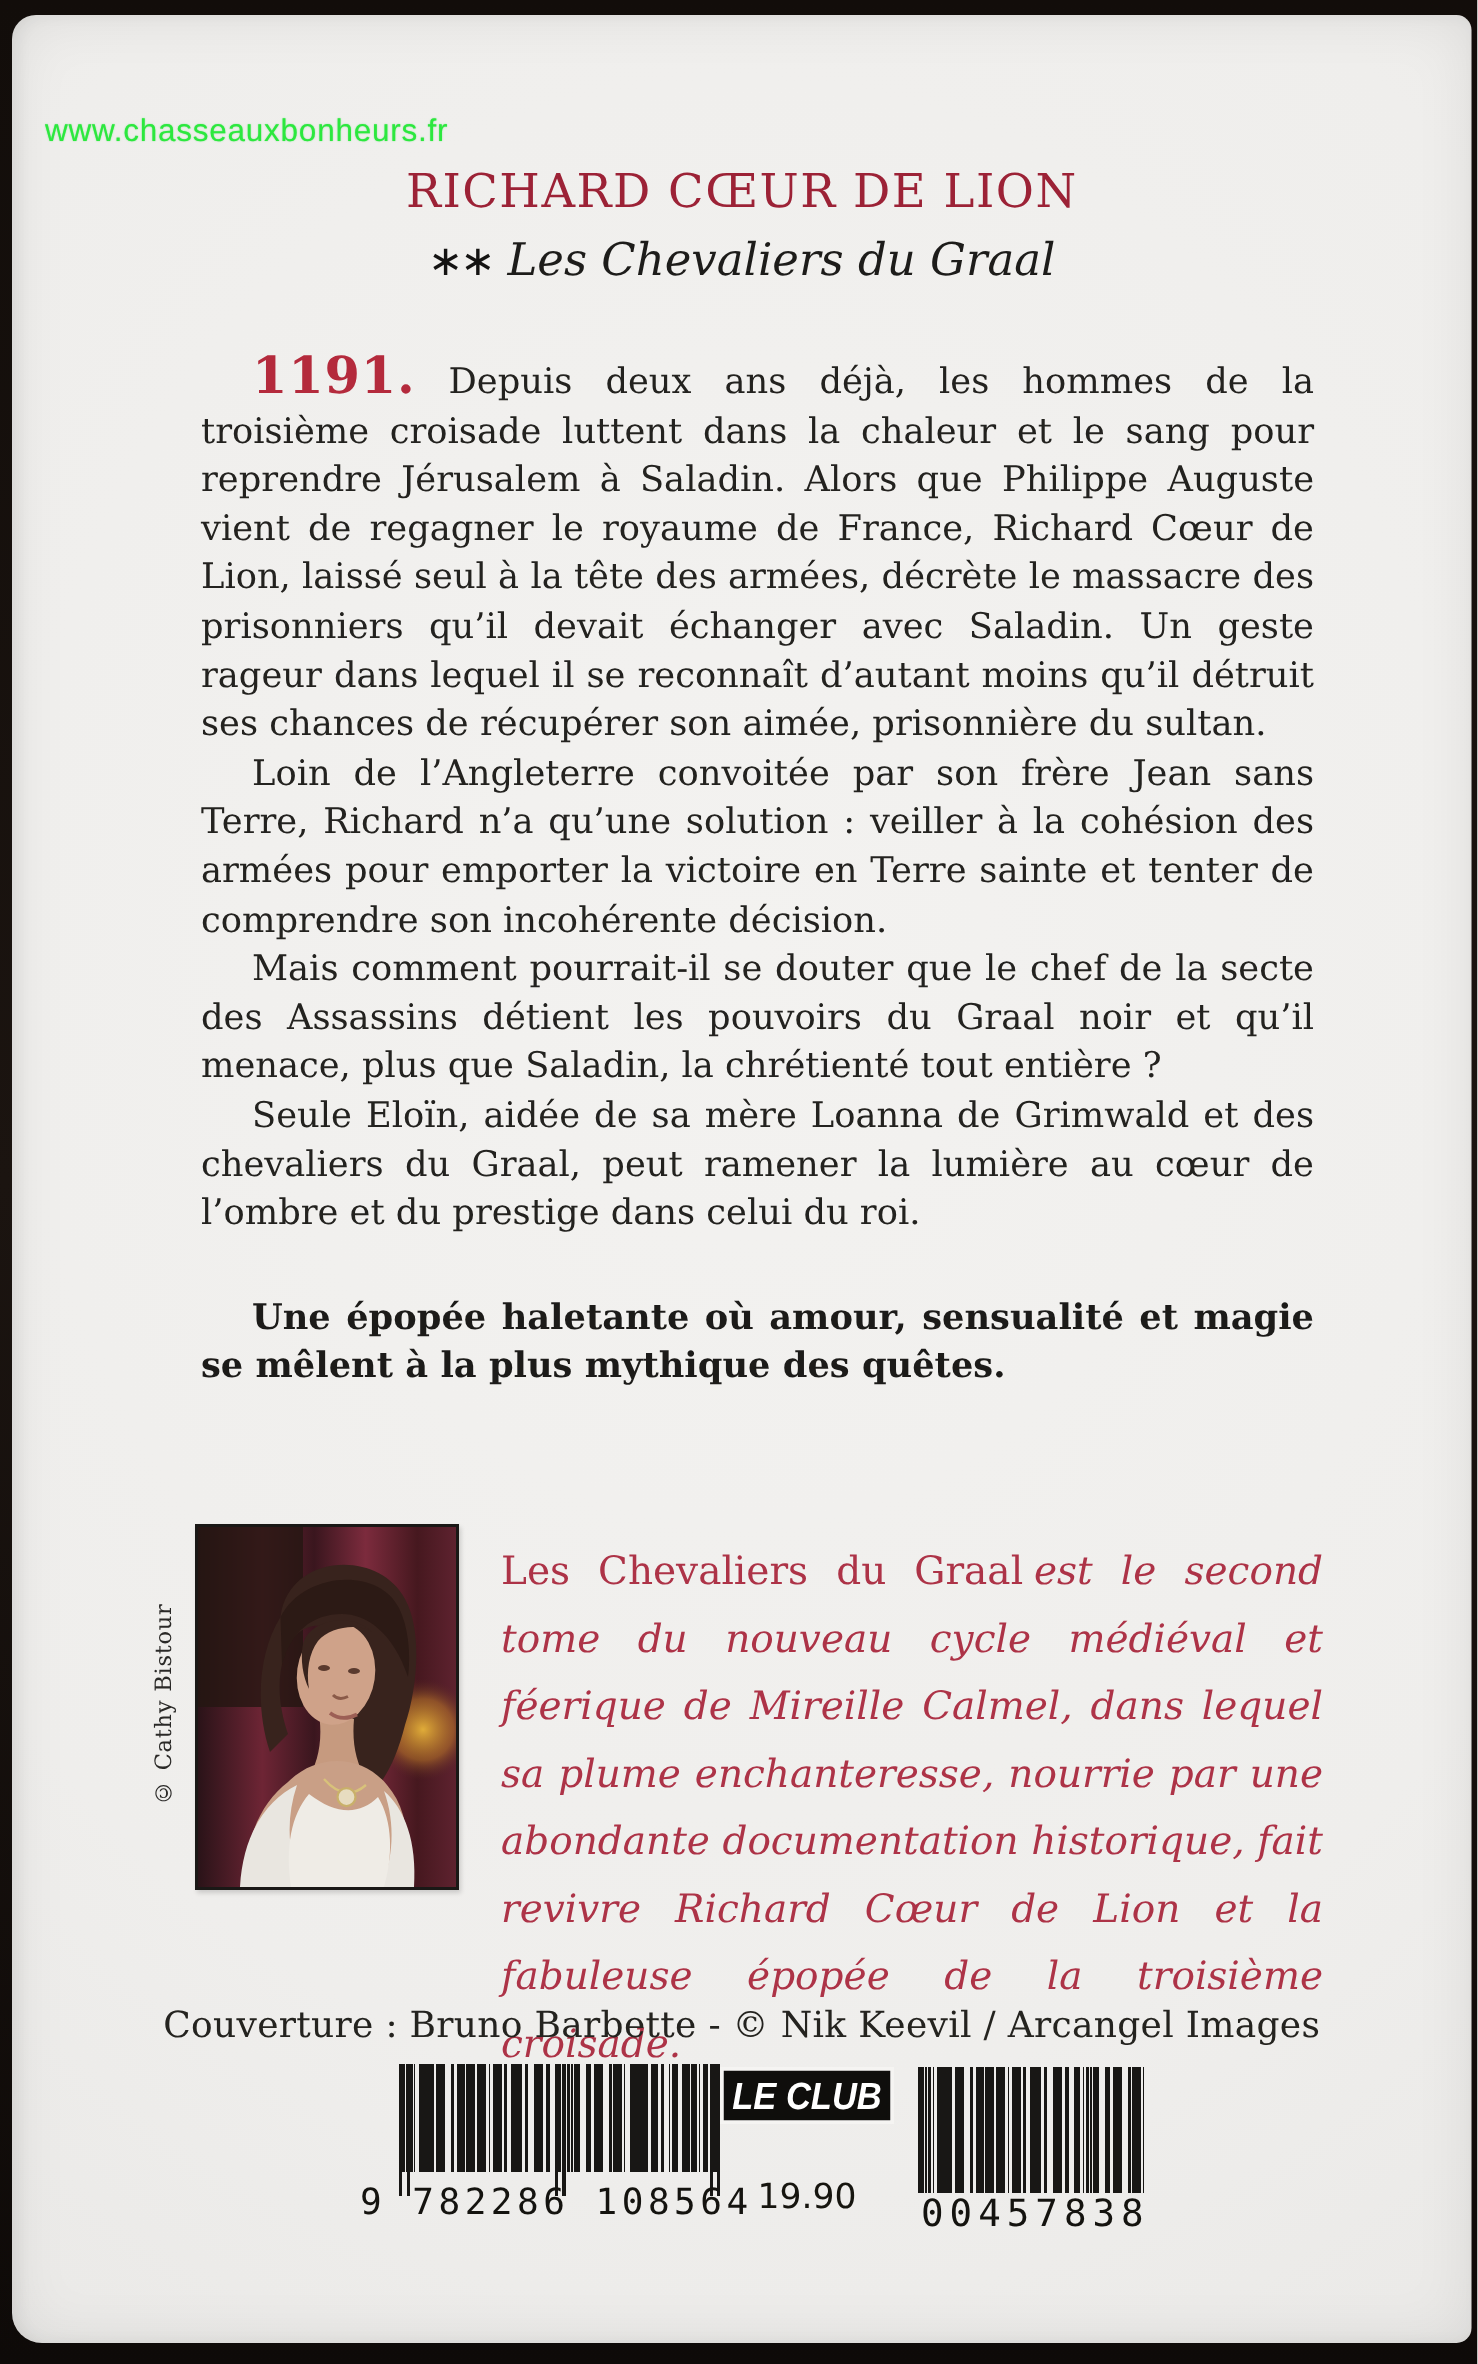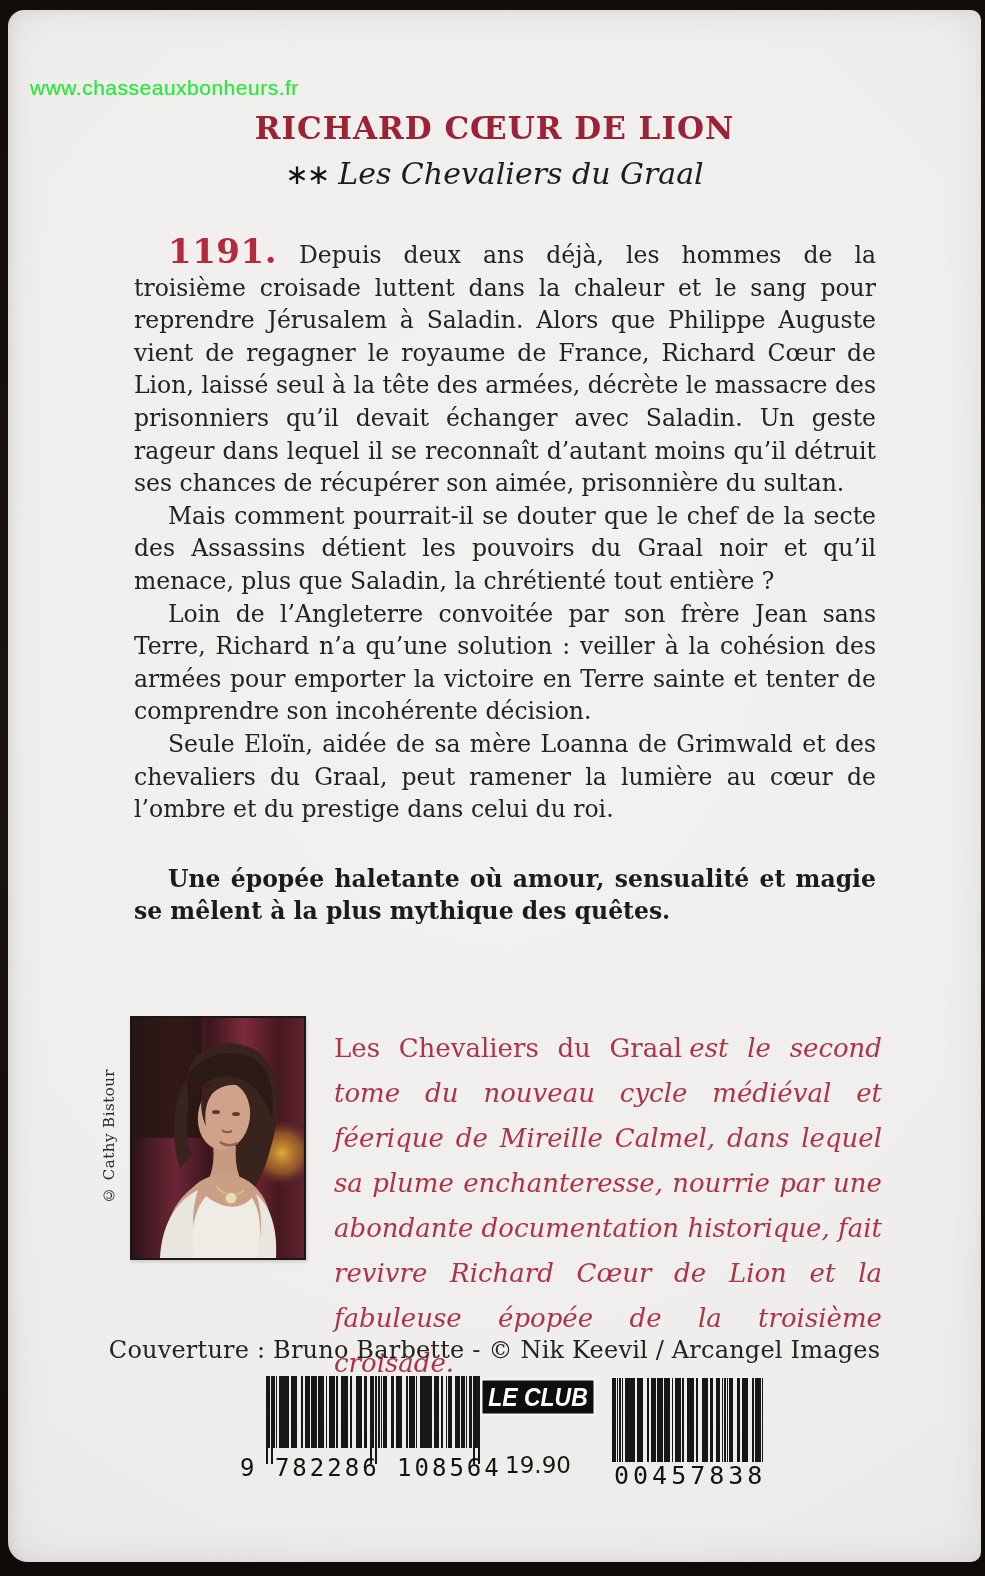--- a/index.html
+++ b/index.html
@@ -19,21 +19,21 @@
   }
   .watermark{
     position:absolute;left:22px;top:66px;
     font-family:"Liberation Sans","DejaVu Sans",sans-serif;
     font-size:21px;color:#2ce83e;letter-spacing:.5px;
     text-shadow:0 0 1px rgba(40,220,60,.6);
   }
   .title{
     position:absolute;left:0;right:0;top:100px;
     text-align:center;color:#9c2236;
-    font-size:31px;letter-spacing:1px;font-weight:700;
+    font-size:31px;letter-spacing:1px;font-weight:400;
   }
   .subtitle{
     position:absolute;left:0;right:0;top:146px;
     text-align:center;color:#1d1c1a;font-size:30px;
   }
   .subtitle .marker{font-style:normal;font-family:"DejaVu Sans",sans-serif;font-size:28px;letter-spacing:-2px;margin-right:10px;color:#141312;}
   .subtitle .sub{font-style:italic;}
   .synopsis{
     position:absolute;left:126px;top:224px;width:742px;
     font-size:23.5px;line-height:32.6px;color:#23221f;
@@ -125,22 +125,22 @@
     <div class="watermark">www.chasseauxbonheurs.fr</div>
 
     <div class="title">RICHARD CŒUR DE LION</div>
 
     <div class="subtitle">
       <span class="marker">∗∗</span><span class="sub">Les Chevaliers du Graal</span>
     </div>
 
     <div class="synopsis">
       <p><span class="year">1191.</span> <span>Depuis deux ans déjà, les hommes de la troisième croisade luttent dans la chaleur et le sang pour reprendre Jérusalem à Saladin. Alors que Philippe Auguste vient de regagner le royaume de France, Richard Cœur de Lion, laissé seul à la tête des armées, décrète le massacre des prisonniers qu’il devait échanger avec Saladin. Un geste rageur dans lequel il se reconnaît d’autant moins qu’il détruit ses chances de récupérer son aimée, prisonnière du sultan.</span></p>
+      <p>Loin de l’Angleterre convoitée par son frère Jean sans Terre, Richard n’a qu’une solution : veiller à la cohésion des armées pour emporter la victoire en Terre sainte et tenter de comprendre son incohérente décision.</p>
       <p>Mais comment pourrait-il se douter que le chef de la secte des Assassins détient les pouvoirs du Graal noir et qu’il menace, plus que Saladin, la chrétienté tout entière ?</p>
-      <p>Loin de l’Angleterre convoitée par son frère Jean sans Terre, Richard n’a qu’une solution : veiller à la cohésion des armées pour emporter la victoire en Terre sainte et tenter de comprendre son incohérente décision.</p>
       <p>Seule Eloïn, aidée de sa mère Loanna de Grimwald et des chevaliers du Graal, peut ramener la lumière au cœur de l’ombre et du prestige dans celui du roi.</p>
       <p class="tagline">Une épopée haletante où amour, sensualité et magie se mêlent à la plus mythique des quêtes.</p>
     </div>
 
     <div class="photo-credit">© Cathy Bistour</div>
 
     <div class="photo-frame">
       <svg viewBox="0 0 172 240" preserveAspectRatio="none">
         <defs>
           <radialGradient id="lamp" cx="50%" cy="50%" r="50%">

